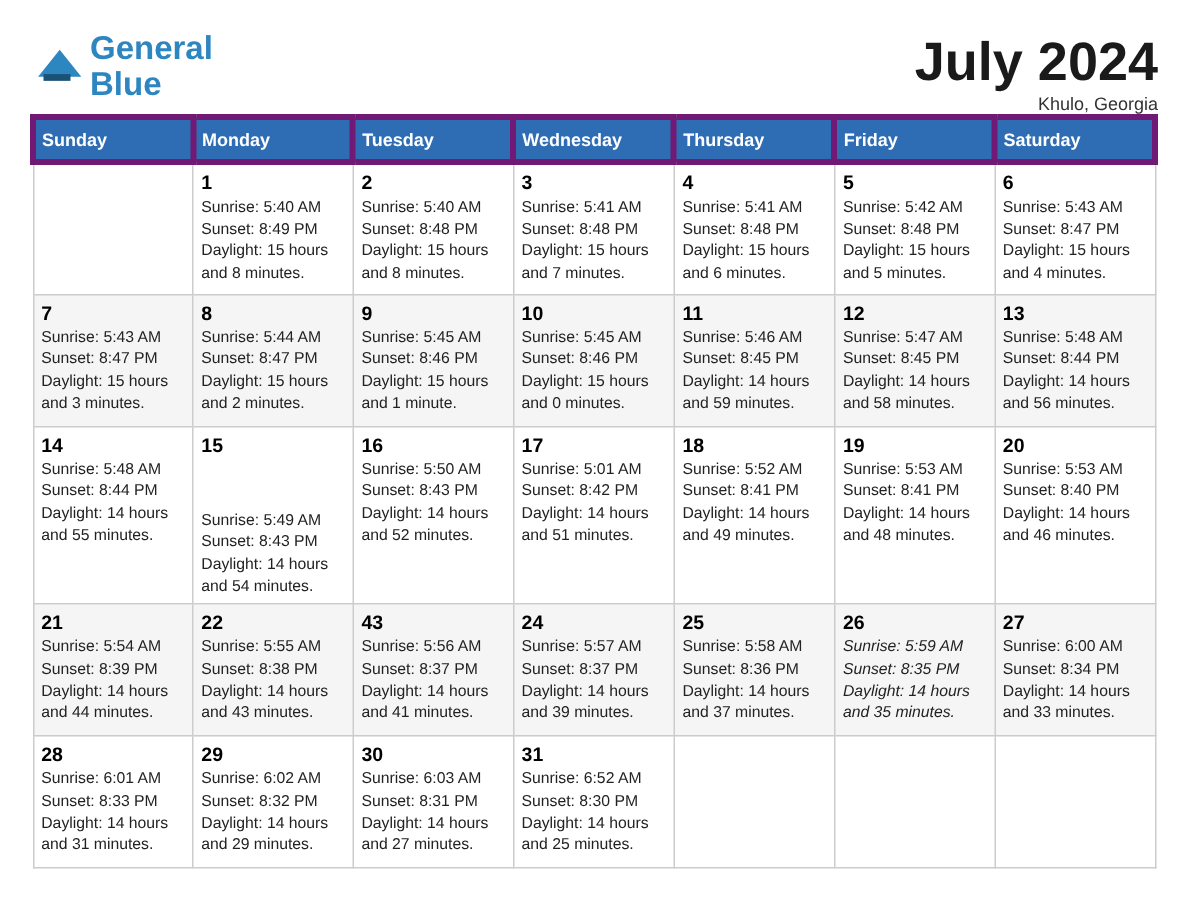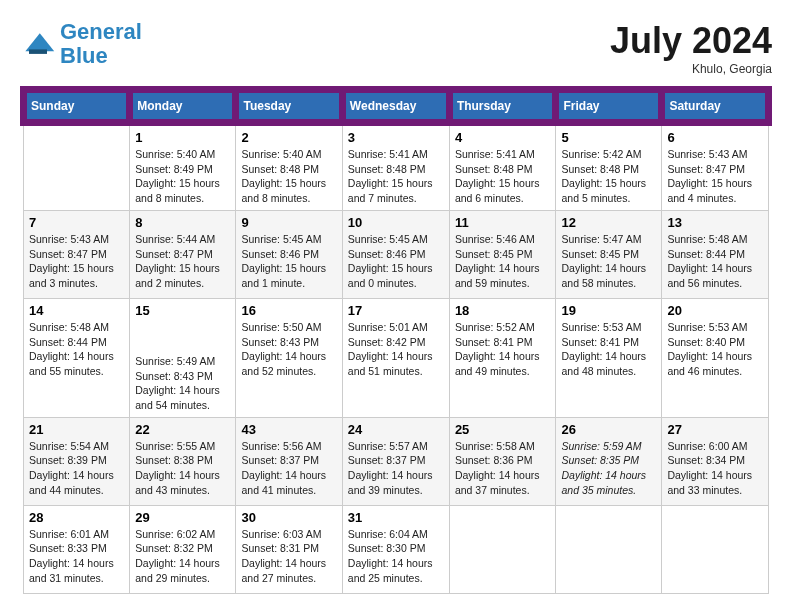--- a/index.html
+++ b/index.html
@@ -7,21 +7,20 @@
       font-family: Arial, sans-serif;
       background: #fff;
       width: 792px;
       min-height: 612px;
       padding: 20px;
     }
     .header {
       display: flex;
       justify-content: space-between;
       align-items: flex-start;
-      margin-bottom: 10px;
     }
     .logo {
       display: flex;
       align-items: center;
     }
     .logo-text {
       font-size: 22px;
       font-weight: bold;
       color: #1a5276;
       line-height: 1.1;
@@ -51,21 +50,21 @@
       border-collapse: collapse;
       font-size: 11px;
     }
     thead tr th {
       background-color: #2e6db4;
       color: #fff;
       padding: 6px 4px;
       text-align: left;
       font-size: 12px;
       font-weight: bold;
-      border: 7px solid #701a75;
+      border: 4px solid #701a75;
     }
     tbody tr td {
       border: 1px solid #ccc;
       vertical-align: top;
       padding: 4px 5px;
       height: 88px;
       width: 108px;
     }
     tbody tr:nth-child(even) {
       background-color: #f5f5f5;
@@ -333,21 +332,21 @@
         </td>
         <td>
           <span class="day-num">30</span>
           <div class="day-info" style="white-space: pre-line;">Sunrise: 6:03 AM
 Sunset: 8:31 PM
 Daylight: 14 hours
 and 27 minutes.</div>
         </td>
         <td>
           <span class="day-num">31</span>
-          <div class="day-info" style="white-space: pre-line;">Sunrise: 6:04 AM
+          <div class="day-info" style="white-space: pre-line;">Sunrise: 6:52 AM
 Sunset: 8:30 PM
 Daylight: 14 hours
 and 25 minutes.</div>
         </td>
         <td class="empty-cell"></td>
         <td class="empty-cell"></td>
         <td class="empty-cell"></td>
       </tr>
     </tbody>
 </table>

